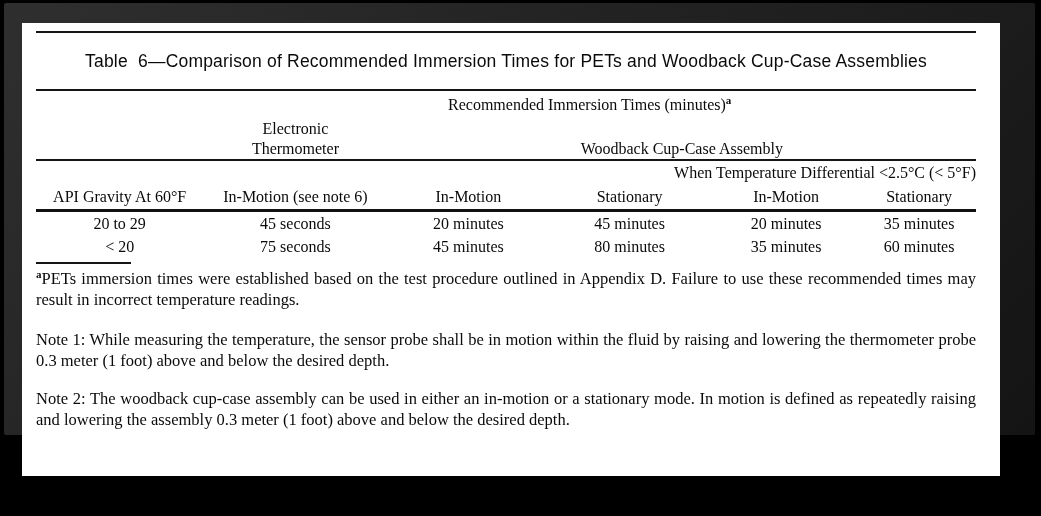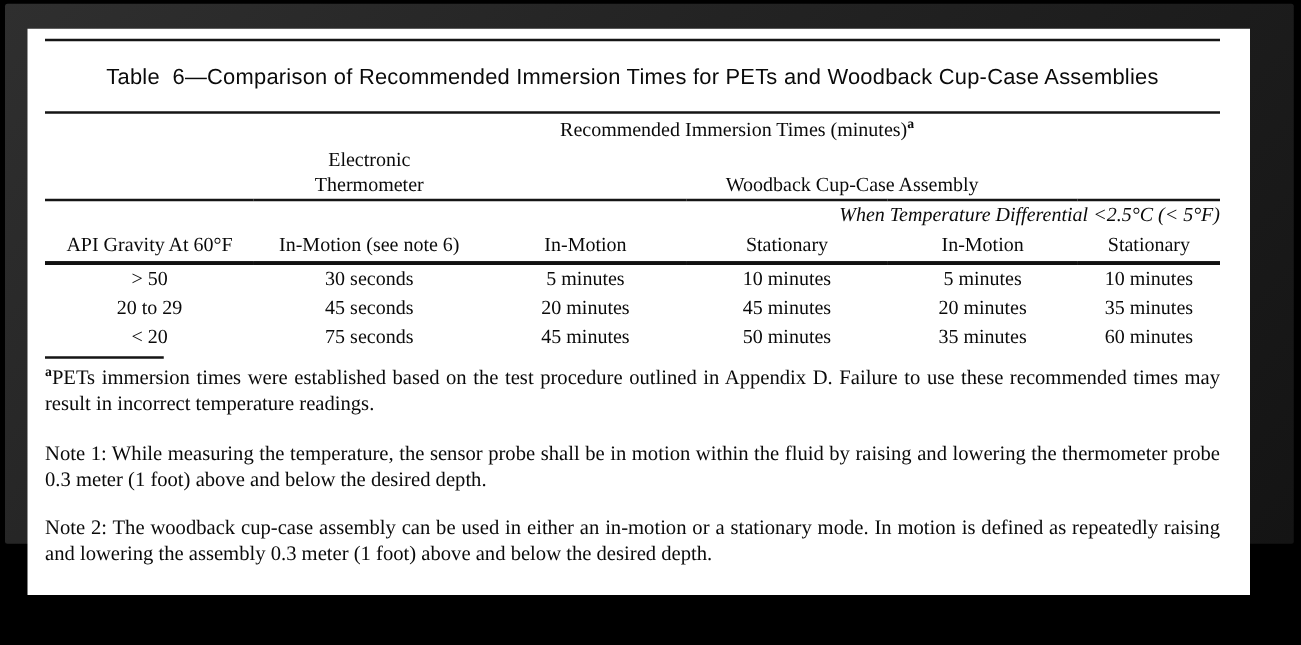--- a/index.html
+++ b/index.html
@@ -26,21 +26,21 @@
     text-align:center;height:56px;line-height:56px;white-space:nowrap;
   }
   table.immersion{
     width:100%;border-collapse:collapse;table-layout:fixed;
     font-size:16px;
   }
   table.immersion td{padding:0;vertical-align:middle;text-align:center;overflow:visible;}
   tr.r-span td{height:28px;}
   tr.r-group td{height:40px;vertical-align:bottom;border-bottom:2px solid #151515;line-height:20px;}
   .pre-line{white-space:pre-line;}
-  tr.r-diff td{height:24px;text-align:right;white-space:nowrap;font-style:italic;}
+  tr.r-diff td{height:24px;text-align:right;white-space:nowrap;}
   tr.r-head td{height:24px;border-bottom:3px solid #111;white-space:nowrap;}
   tr[data-name="table-row"] td{height:23px;white-space:nowrap;}
   sup.fn{font-weight:bold;font-size:11px;line-height:0;}
   .short-rule{height:2px;background:#151515;width:95px;margin-top:4px;}
   .para{font-size:16.5px;line-height:21px;text-align:justify;}
   .para.footnote{margin-top:4px;}
   .para.note1{margin-top:19px;}
   .para.note2{margin-top:7px;}
 </style>
 </head>
@@ -83,40 +83,32 @@
             <td data-name="column-header-api-gravity">API Gravity At 60°F</td>
             <td data-name="column-header-in-motion-et">In-Motion (see note 6)</td>
             <td data-name="column-header-in-motion-1">In-Motion</td>
             <td data-name="column-header-stationary-1">Stationary</td>
             <td data-name="column-header-in-motion-2">In-Motion</td>
             <td data-name="column-header-stationary-2">Stationary</td>
           </tr>
         </tbody>
         <tbody data-name="table-body">
             <tr data-name="table-row">
-              <td data-name="table-cell">&gt; 50</td>
-              <td data-name="table-cell">30 seconds</td>
-              <td data-name="table-cell">5 minutes</td>
-              <td data-name="table-cell">10 minutes</td>
-              <td data-name="table-cell">5 minutes</td>
-              <td data-name="table-cell">10 minutes</td>
-            </tr>
-            <tr data-name="table-row">
               <td data-name="table-cell">20 to 29</td>
               <td data-name="table-cell">45 seconds</td>
               <td data-name="table-cell">20 minutes</td>
               <td data-name="table-cell">45 minutes</td>
               <td data-name="table-cell">20 minutes</td>
               <td data-name="table-cell">35 minutes</td>
             </tr>
             <tr data-name="table-row">
               <td data-name="table-cell">&lt; 20</td>
               <td data-name="table-cell">75 seconds</td>
               <td data-name="table-cell">45 minutes</td>
-              <td data-name="table-cell">50 minutes</td>
+              <td data-name="table-cell">80 minutes</td>
               <td data-name="table-cell">35 minutes</td>
               <td data-name="table-cell">60 minutes</td>
             </tr>
           </tbody>
       </table>
 
       <div class="short-rule" data-name="footnote-separator-rule"></div>
 
       <p class="para footnote" data-name="footnote-paragraph"><sup class="fn" data-name="footnote-marker-sup">a</sup><span data-name="footnote-text">PETs immersion times were established based on the test procedure outlined in Appendix D. Failure to use these recommended times may result in incorrect temperature readings.</span></p>
 

